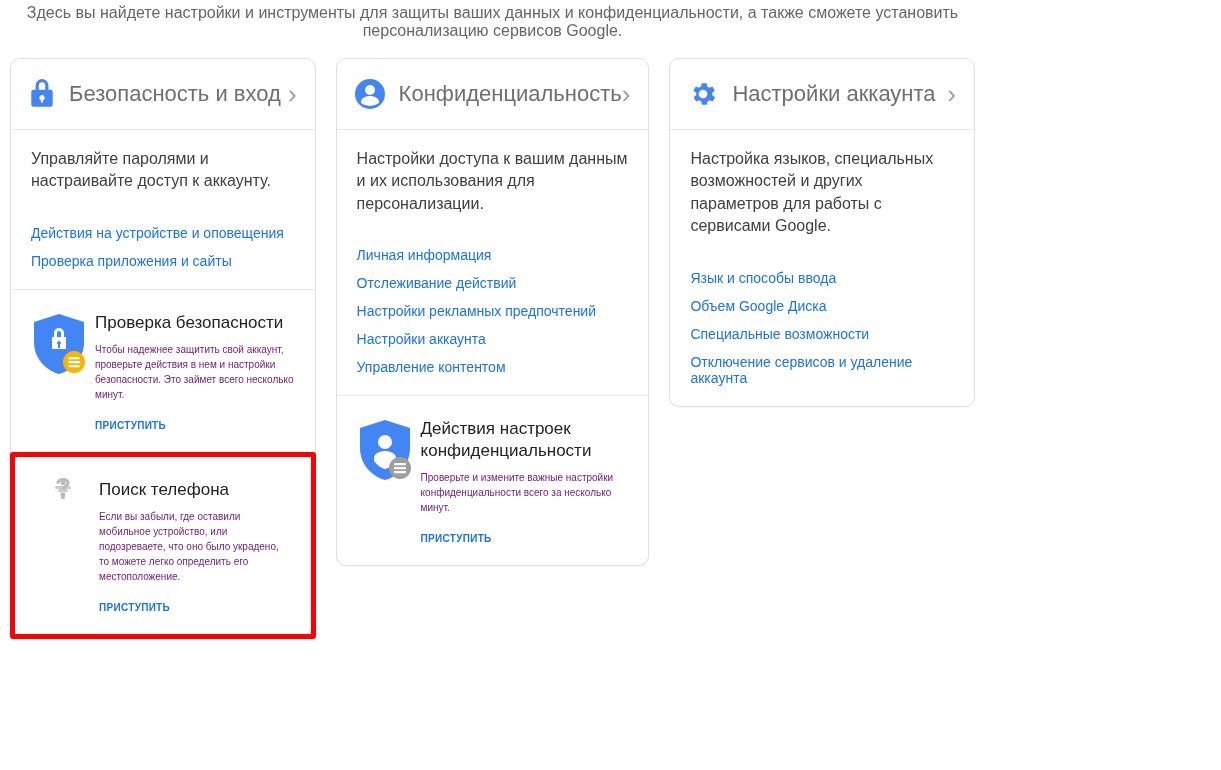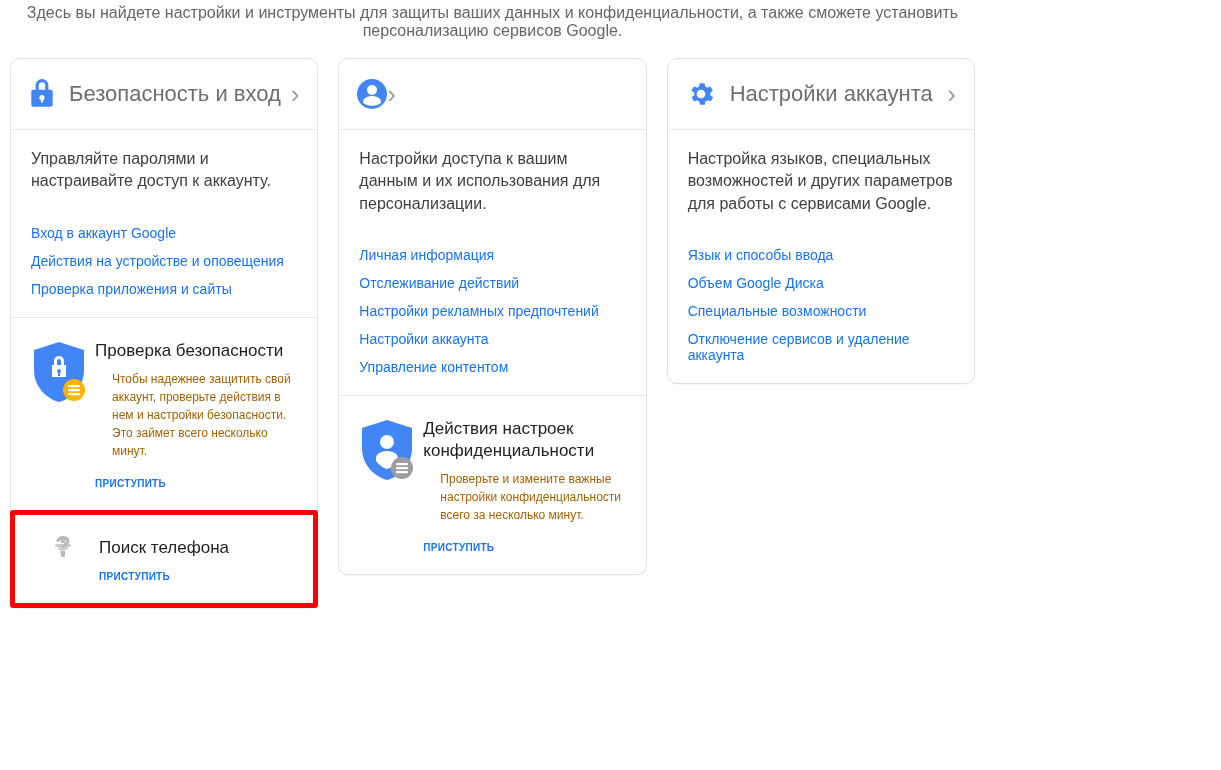--- a/index.html
+++ b/index.html
@@ -93,25 +93,24 @@
   }
   .subcard .text-col { flex: 1; }
   .subcard h3 {
     font-size: 17px;
     font-weight: 400;
     color: #222;
     margin-bottom: 8px;
     line-height: 1.3;
   }
   .subcard p {
-    font-size: 12px;
-    color: #a16207;
+    font-size: 10px;
+    color: #701a75;
     line-height: 1.5;
     margin-bottom: 14px;
-    margin-left: 17px;
   }
   .action-btn {
     color: #1a73e8;
     font-size: 10px;
     font-weight: bold;
     letter-spacing: 0.3px;
     cursor: pointer;
     display: inline-block;
   }
   
@@ -162,21 +161,20 @@
             <svg width="26" height="30" viewBox="0 0 24 28">
                 <path fill="#4285f4" d="M12 0a6 6 0 0 0-6 6v4H4a2 2 0 0 0-2 2v12a2 2 0 0 0 2 2h16a2 2 0 0 0 2-2V12a2 2 0 0 0-2-2h-2V6a6 6 0 0 0-6-6zm0 3a3 3 0 0 1 3 3v4H9V6a3 3 0 0 1 3-3zm0 12a2.5 2.5 0 0 1 1 4.8V22h-2v-2.2A2.5 2.5 0 0 1 12 15z"></path>
               </svg>
           </span>
           <span class="title">Безопасность и вход</span>
           <span class="chev">›</span>
         </div>
         <div class="card-body">
           <div class="card-desc">Управляйте паролями и настраивайте доступ к аккаунту.</div>
           <div class="link-list">
-            <a>Вход в аккаунт Google</a>
             <a>Действия на устройстве и оповещения</a>
             <a>Проверка приложения и сайты</a>
           </div>
         </div>
 
         <div class="subcard">
           <div class="icon-col">
             <span class="shield">
               <svg width="54" height="62" viewBox="0 0 54 62">
                 <path fill="#4285f4" d="M27 0 L52 8 V28 C52 44 41 56 27 60 C13 56 2 44 2 28 V8 Z"></path>
@@ -196,36 +194,38 @@
         </div>
 
         <div class="subcard highlighted">
           <div class="icon-col">
             <span>
               <span class="phone-outline"><span class="q">?</span></span>
             </span>
           </div>
           <div class="text-col">
             <h3>Поиск телефона</h3>
+            <p>Если вы забыли, где оставили мобильное устройство, или подозреваете, что оно было украдено, то можете легко определить его местоположение.</p>
             <span class="action-btn">ПРИСТУПИТЬ</span>
           </div>
         </div>
       </div>
     </div>
 
     <div class="col">
       <div class="card">
         <div class="card-header">
           <span>
             <svg width="30" height="30" viewBox="0 0 30 30">
                 <circle cx="15" cy="15" r="15" fill="#4285f4"></circle>
                 <circle cx="15" cy="11" r="5" fill="#fff"></circle>
                 <path fill="#fff" d="M15 17c-5 0-9 2.5-9 6v1a15 15 0 0 0 18 0v-1c0-3.5-4-6-9-6z"></path>
               </svg>
           </span>
+          <span class="title">Конфиденциальность</span>
           <span class="chev">›</span>
         </div>
         <div class="card-body">
           <div class="card-desc">Настройки доступа к вашим данным и их использования для персонализации.</div>
           <div class="link-list">
             <a>Личная информация</a>
             <a>Отслеживание действий</a>
             <a>Настройки рекламных предпочтений</a>
             <a>Настройки аккаунта</a>
             <a>Управление контентом</a>

